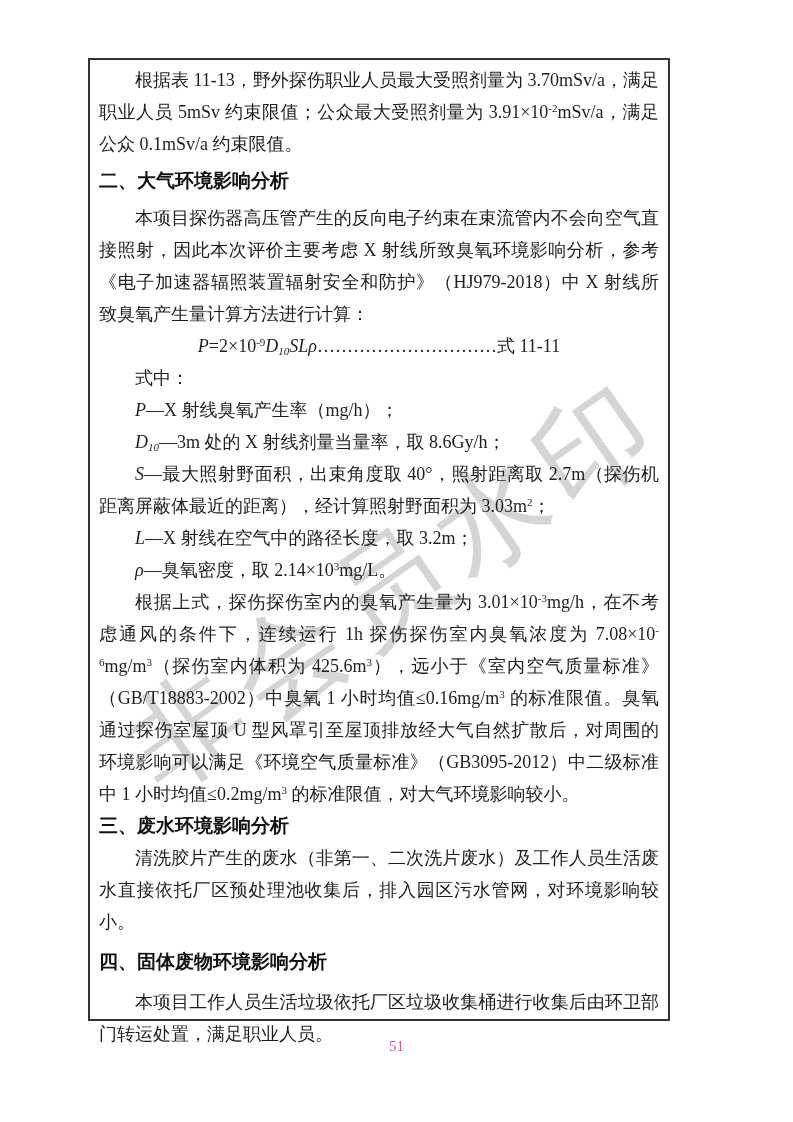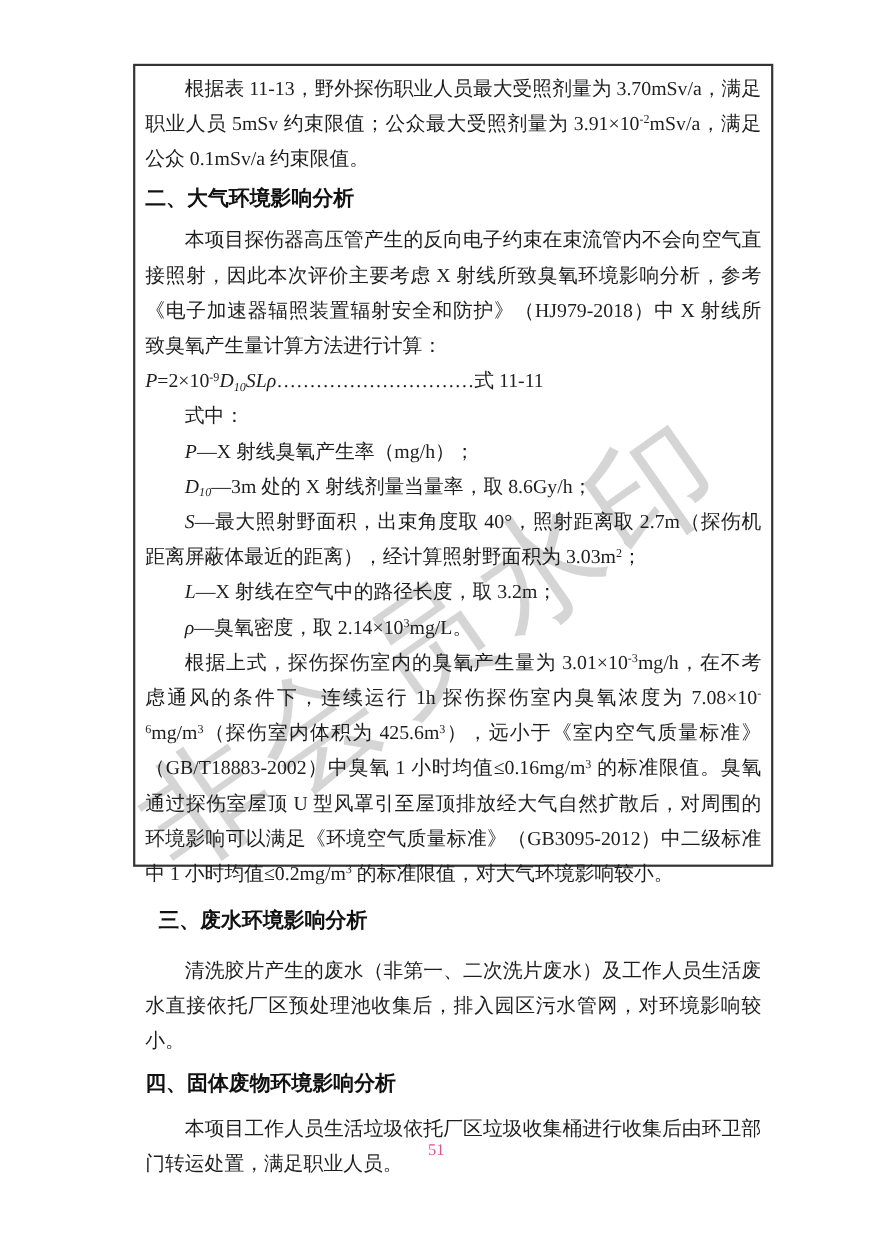--- a/index.html
+++ b/index.html
@@ -24,51 +24,51 @@
     font-family: "Liberation Serif", "DejaVu Serif", serif;
     font-size: 112px;
     letter-spacing: 12px;
     white-space: nowrap;
     z-index: 0;
     user-select: none;
     opacity: 0.75;
   }
   .doc-frame {
     position: absolute;
-    left: 121px;
+    left: 88px;
     top: 58px;
     width: 582px;
-    height: 730px;
+    height: 963px;
     border: 2px solid #333333;
     box-sizing: border-box;
     padding: 4px 9px;
     z-index: 1;
     background: transparent;
   }
   .block {
     font-size: 18px;
     line-height: 32px;
   }
   .para {
     text-align: justify;
     text-indent: 2em;
   }
   .formula {
-    text-align: left;
+    text-align: center;
     text-indent: 0;
   }
   .heading {
     font-family: Liberation Sans, sans-serif;
     font-weight: 700;
     font-size: 19px;
     text-indent: 0;
     color: #111111;
   }
   [data-name="heading-air-impact"]   { margin: 5px 0 5px 0; }
-  [data-name="heading-waste-water"]  { margin: 12px; }
+  [data-name="heading-waste-water"]  { margin: 0; }
   [data-name="heading-solid-waste"]  { margin: 8px 0 8px 0; }
   .i { font-style: italic; }
   sup, sub {
     font-size: 11px;
     line-height: 0;
   }
   sup { vertical-align: 6px; }
   sub { vertical-align: -3px; }
   .page-number {
     position: absolute;

